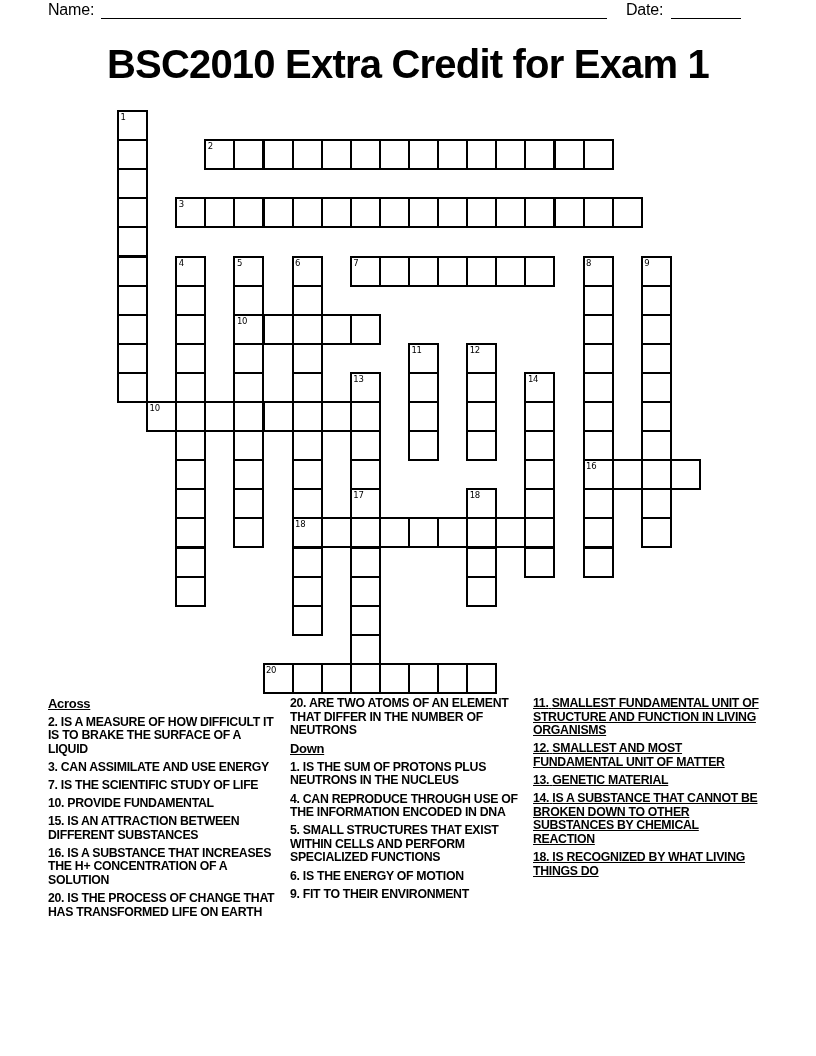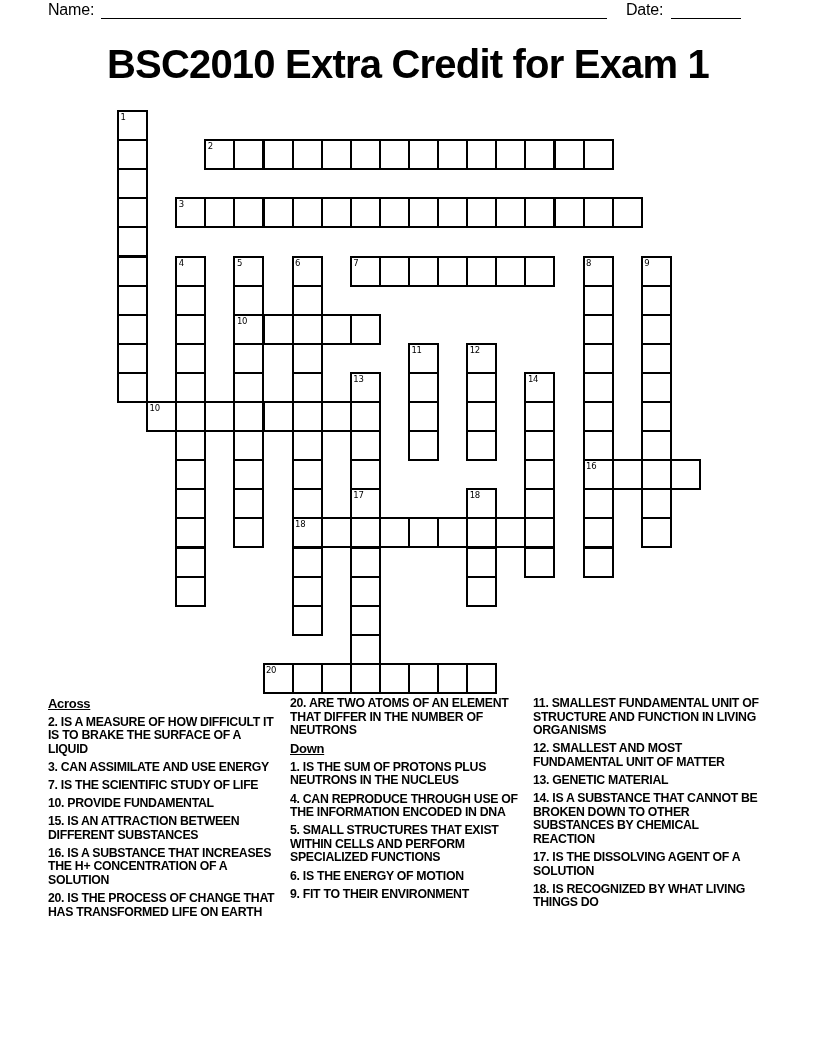--- a/index.html
+++ b/index.html
@@ -30,21 +30,21 @@
     position:absolute; top:0px; left:1.5px; font-size:8.5px; line-height:10px;
     font-family:"DejaVu Sans", sans-serif; letter-spacing:-0.3px;
   }
   
   .clue-col {
     position:absolute; top:697px; width:228px;
     font-size:12.3px; line-height:13.6px; font-weight:bold; letter-spacing:-0.3px;
   }
   #clue-col-0 { left:48px; }
   #clue-col-1 { left:290px; }
-  #clue-col-2 { left:533px; }
+  #clue-col-2 { left:533px;text-decoration:underline; }
   .clue-heading { font-size:13px; text-decoration:underline; margin:0 0 5px 0; }
   .clue-item { margin:0 0 4.5px 0; }
   .clue-num { font-weight:bold; }
 </style>
 </head>
 <body>
 
 <div class="page">
   <div class="topbar">
     <span class="hdr-label" id="name-label">Name:</span>
@@ -270,17 +270,16 @@
         <div class="clue-item"><span class="clue-num">4.</span> <span class="clue-text">CAN REPRODUCE THROUGH USE OF THE INFORMATION ENCODED IN DNA</span></div>
         <div class="clue-item"><span class="clue-num">5.</span> <span class="clue-text">SMALL STRUCTURES THAT EXIST WITHIN CELLS AND PERFORM SPECIALIZED FUNCTIONS</span></div>
         <div class="clue-item"><span class="clue-num">6.</span> <span class="clue-text">IS THE ENERGY OF MOTION</span></div>
         <div class="clue-item"><span class="clue-num">9.</span> <span class="clue-text">FIT TO THEIR ENVIRONMENT</span></div>
       </div>
     <div class="clue-col" id="clue-col-2">
         <div class="clue-item"><span class="clue-num">11.</span> <span class="clue-text">SMALLEST FUNDAMENTAL UNIT OF STRUCTURE AND FUNCTION IN LIVING ORGANISMS</span></div>
         <div class="clue-item"><span class="clue-num">12.</span> <span class="clue-text">SMALLEST AND MOST FUNDAMENTAL UNIT OF MATTER</span></div>
         <div class="clue-item"><span class="clue-num">13.</span> <span class="clue-text">GENETIC MATERIAL</span></div>
         <div class="clue-item"><span class="clue-num">14.</span> <span class="clue-text">IS A SUBSTANCE THAT CANNOT BE BROKEN DOWN TO OTHER SUBSTANCES BY CHEMICAL REACTION</span></div>
-        <div class="clue-item"><span class="clue-num">17.</span> <span class="clue-text">IS THE DISSOLVING AGENT OF A SOLUTION</span></div>
         <div class="clue-item"><span class="clue-num">18.</span> <span class="clue-text">IS RECOGNIZED BY WHAT LIVING THINGS DO</span></div>
       </div>
   </div>
 </div>
 
 </body></html>

